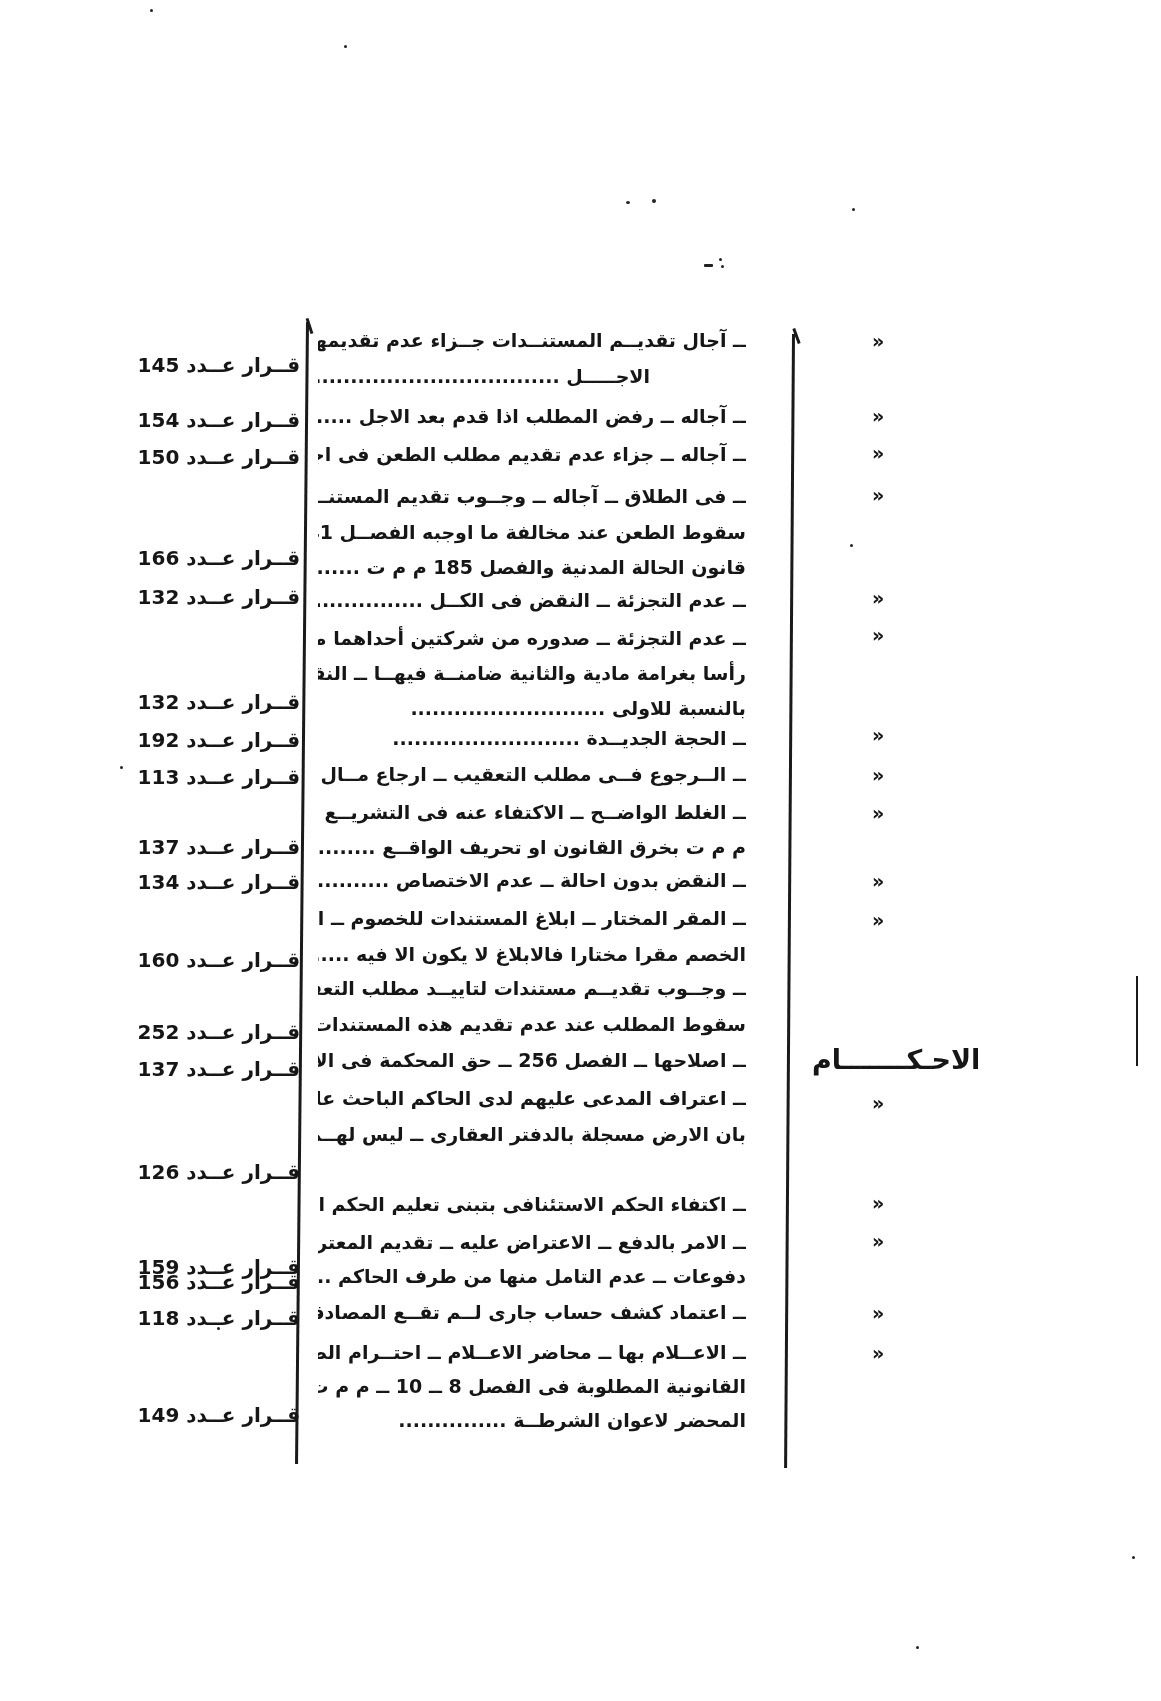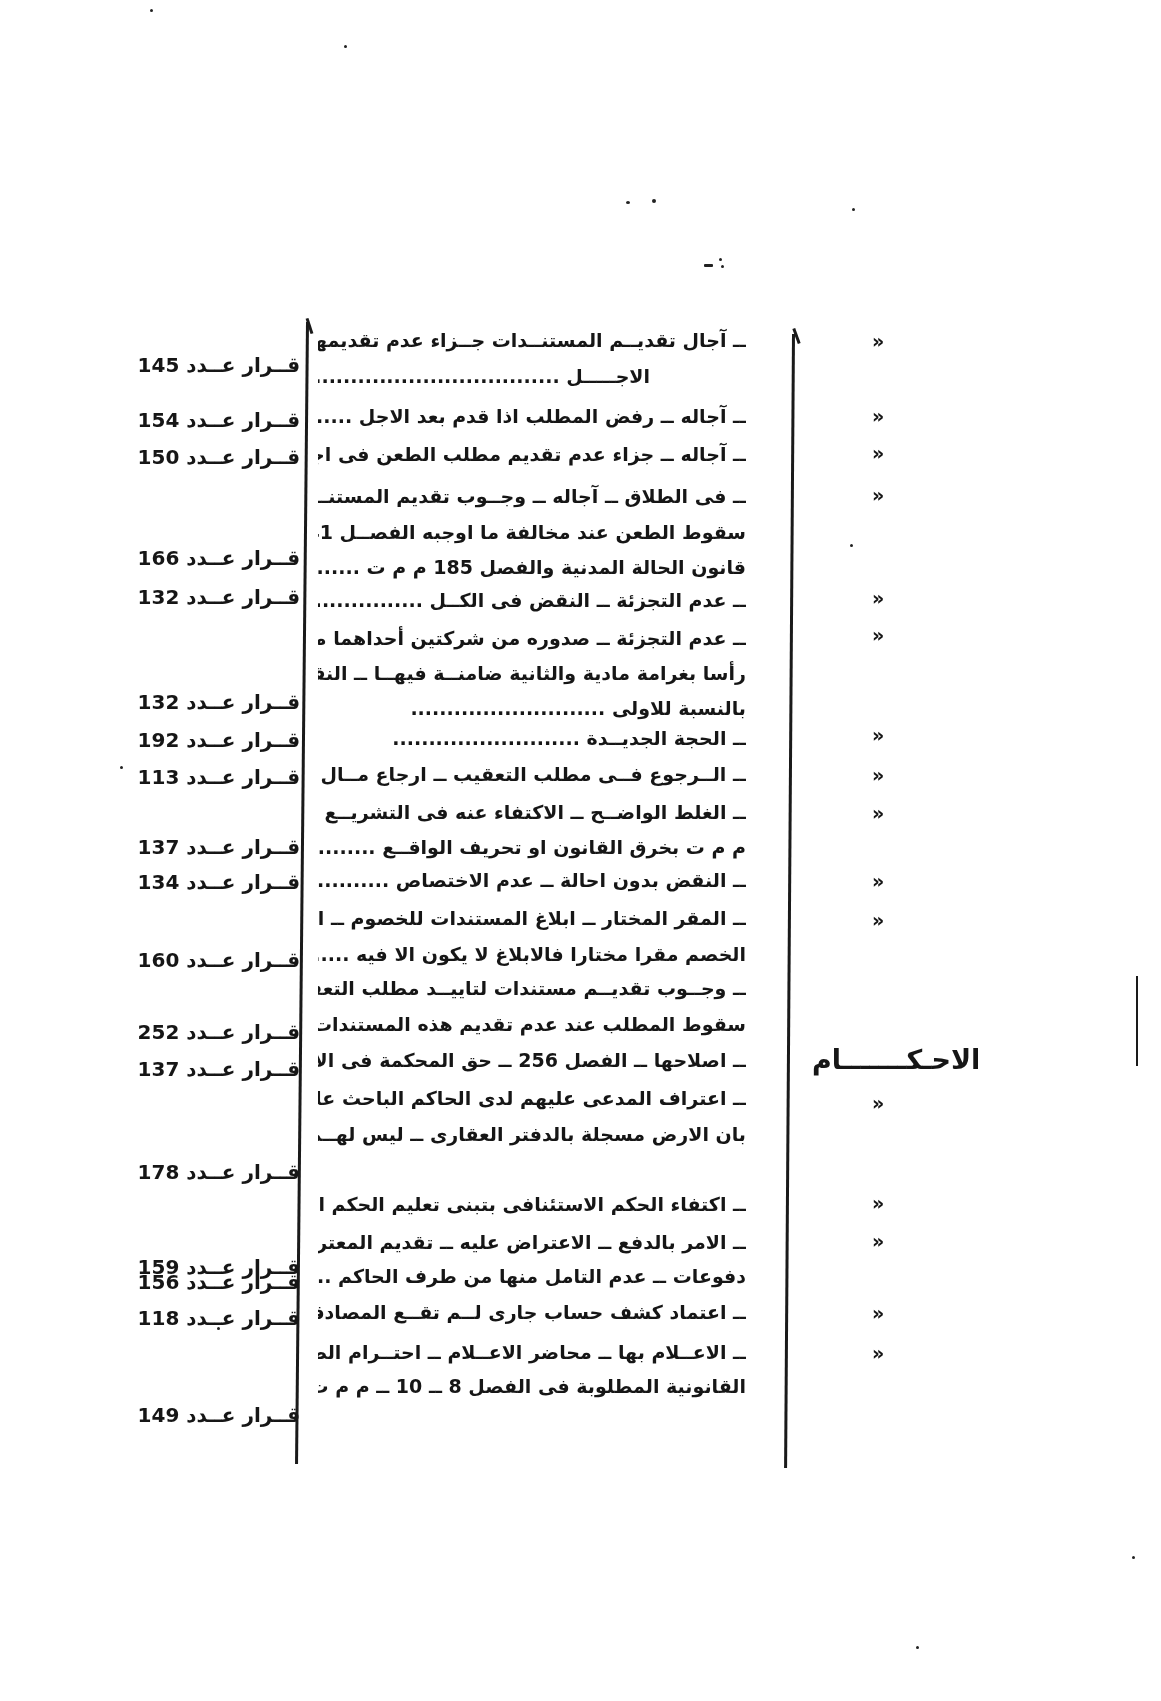--- a/index.html
+++ b/index.html
@@ -100,35 +100,36 @@
 
   <div class="tline" style="top:1189px">ــ اكتفاء الحكم الاستئنافى بتبنى تعليم الحكم الابتدائى ·</div>
 
   <div class="tline" style="top:1227px">ــ الامر بالدفع ــ الاعتراض عليه ــ تقديم المعترض لعدة</div>
   <div class="tline" style="top:1261px">دفوعات ــ عدم التامل منها من طرف الحاكم .......</div>
 
   <div class="tline" style="top:1297px">ــ اعتماد كشف حساب جارى لــم تقــع المصادقــة عليه</div>
 
   <div class="tline" style="top:1337px">ــ الاعــلام بها ــ محاضر الاعــلام ــ احتــرام الصيغــة</div>
   <div class="tline" style="top:1371px">القانونية المطلوبة فى الفصل 8 ــ 10 ــ م م ت ــ ابلاغ</div>
+  <div class="tline" style="top:1405px">المحضر لاعوان الشرطــة ...............</div>
 
   <div class="num" style="top:352px">قــرار عــدد 145</div>
   <div class="num" style="top:407px">قــرار عــدد 154</div>
   <div class="num" style="top:444px">قــرار عــدد 150</div>
   <div class="num" style="top:545px">قــرار عــدد 166</div>
   <div class="num" style="top:584px">قــرار عــدد 132</div>
   <div class="num" style="top:689px">قــرار عــدد 132</div>
   <div class="num" style="top:727px">قــرار عــدد 192</div>
   <div class="num" style="top:764px">قــرار عــدد 113</div>
   <div class="num" style="top:834px">قــرار عــدد 137</div>
   <div class="num" style="top:869px">قــرار عــدد 134</div>
   <div class="num" style="top:947px">قــرار عــدد 160</div>
   <div class="num" style="top:1019px">قــرار عــدد 252</div>
   <div class="num" style="top:1056px">قــرار عــدد 137</div>
-  <div class="num" style="top:1159px">قــرار عــدد 178</div>
+  <div class="num" style="top:1159px">قــرار عــدد 126</div>
   <div class="num" style="top:1254px">قــرار عــدد 159</div>
   <div class="num" style="top:1269px">قــرار عــدد 156</div>
   <div class="num" style="top:1305px">قــرار عــدد 118</div>
   <div class="num" style="top:1402px">قــرار عــدد 149</div>
 
   <div class="ditto" style="top:331px">»</div>
   <div class="ditto" style="top:406px">»</div>
   <div class="ditto" style="top:443px">»</div>
   <div class="ditto" style="top:485px">»</div>
   <div class="ditto" style="top:588px">»</div>

